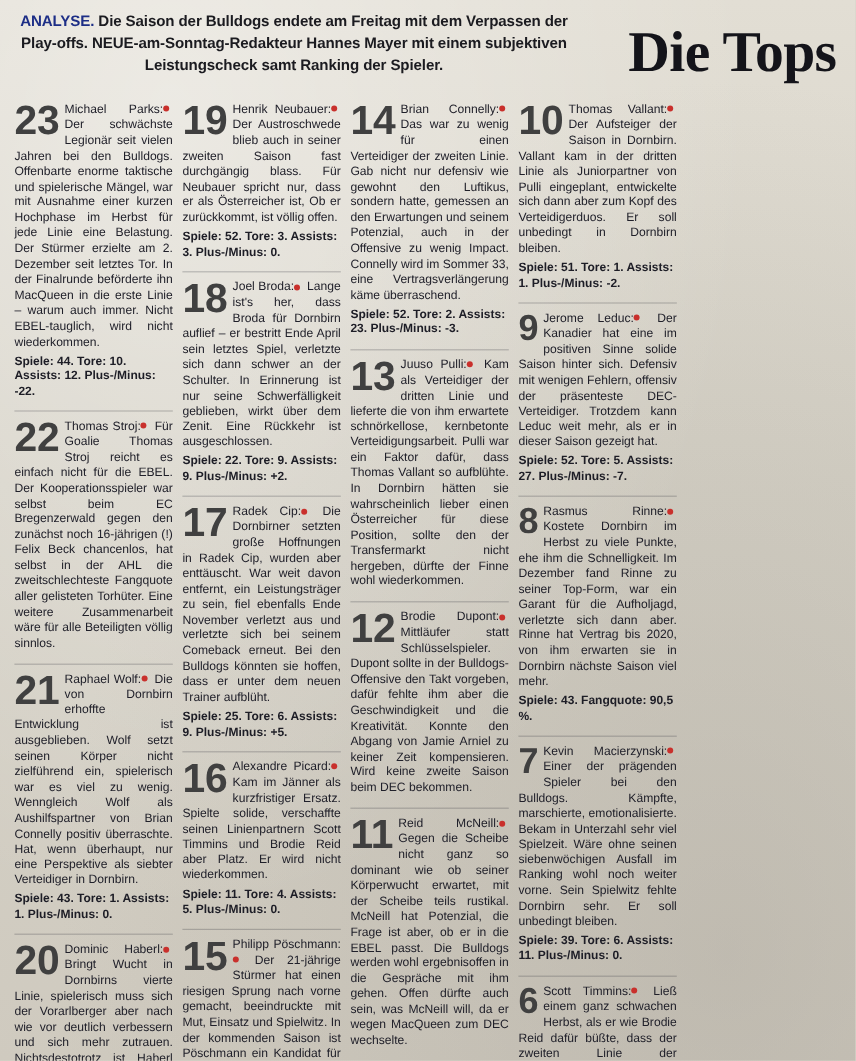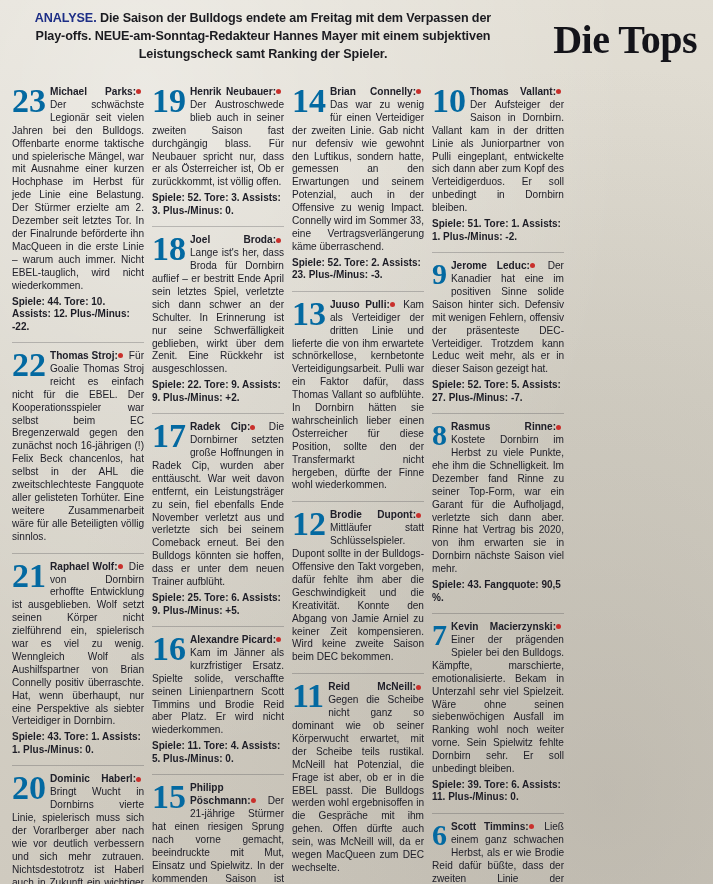--- a/index.html
+++ b/index.html
@@ -27,28 +27,27 @@
     display:flex;align-items:flex-start;
   }
   .lead{
     width:470px;
     font-family:"Liberation Sans", sans-serif;
     font-size:12.6px;line-height:1.42;
     font-weight:700;
     text-align:center;
     letter-spacing:-0.1px;
     padding-top:4px;
-    margin-left:18px;
   }
   .lead .kicker{color:#1d2e86;font-weight:700;}
   .masthead{
     flex:1;text-align:right;padding-right:6px;padding-top:10px;
     font-family:"Liberation Serif", serif;
     font-weight:700;
-    font-size:40px;
+    font-size:48px;
     letter-spacing:-0.5px;
     color:#14141a;
   }
 
   
   .cols{
     position:absolute;left:12px;top:86px;width:694px;height:790px;
     display:flex;gap:8px;
   }
   .col{width:132px;position:relative;}
@@ -61,29 +60,29 @@
   .entry .body{
     font-family:"Liberation Sans", sans-serif;
     font-size:10.1px;line-height:1.28;
     text-align:justify;
     text-justify:inter-word;
     hyphens:auto;
     color:#20202a;
   }
   .rank{
     float:left;
-    font-family:Liberation Serif, serif;
+    font-family:Liberation Sans, sans-serif;
     font-weight:700;
     font-size:34px;
     line-height:26px;
     margin:2px 4px 0 0;
-    color:#0369a1;
+    color:#404040;
   }
   .rank.small{font-size:30px;line-height:24px;}
-  .name{font-weight:700;}
+  .name{font-weight:400;}
   .bullet{
     display:inline-block;width:5px;height:5px;border-radius:50%;
     background:#c9302c;margin:0 3px 1px 0;vertical-align:middle;
   }
   .stats{
     font-family:"Liberation Sans", sans-serif;
     font-size:10px;line-height:1.25;
     margin-top:3px;
     font-weight:600;
     color:#1d1d26;

